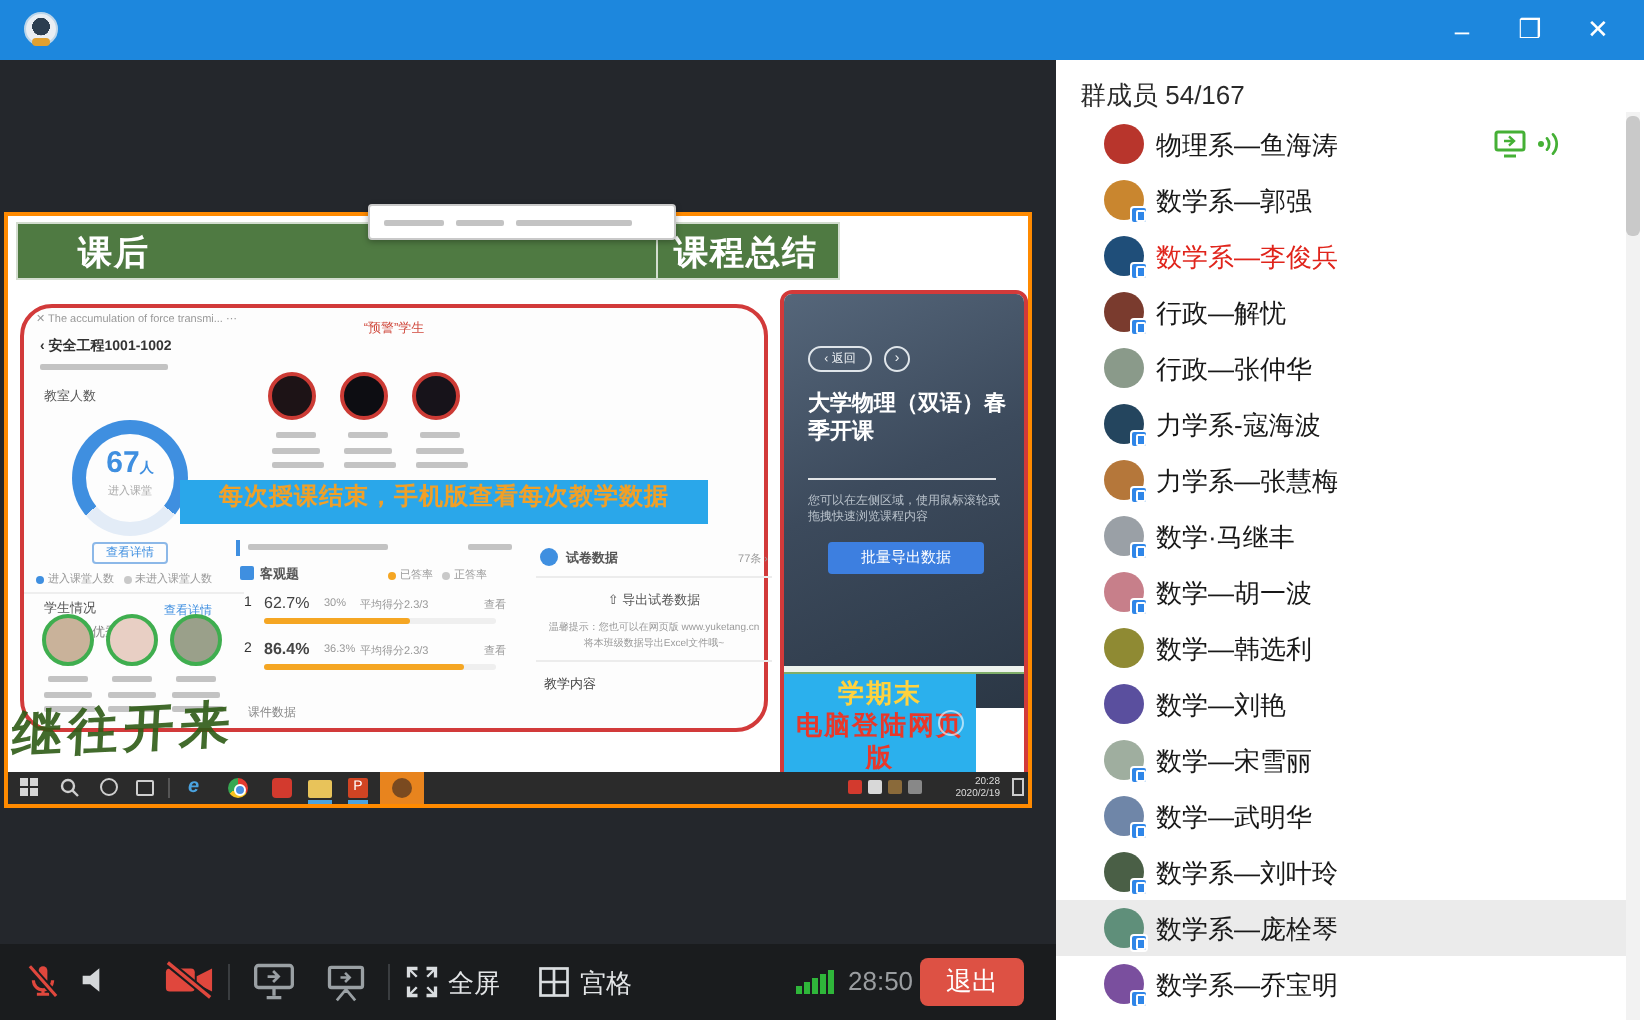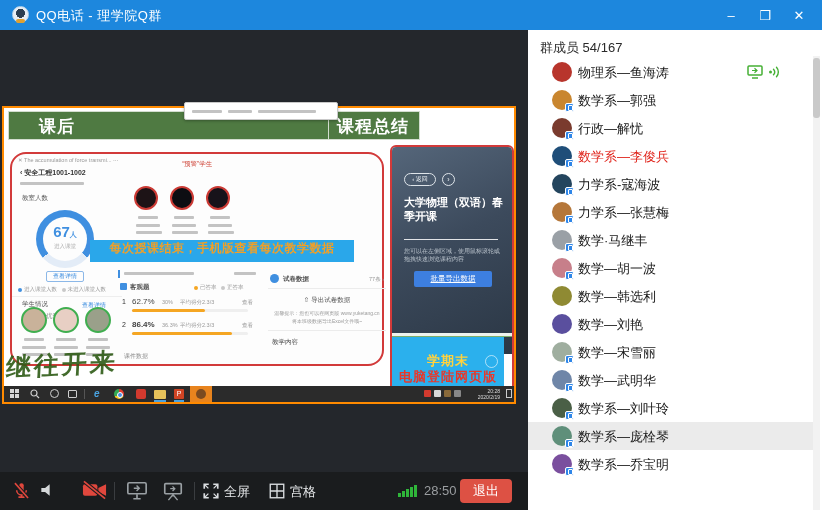--- a/index.html
+++ b/index.html
@@ -75,22 +75,22 @@
   .box2{left:386px;top:37px;width:124px;height:247px;border:2px solid #d23a3a;border-radius:6px;overflow:hidden;background:#fff;}
   .photo{left:0;top:0;width:120px;height:207px;background:linear-gradient(155deg,#55667a 0%,#3c4a5c 45%,#2b3745 100%);}
   .pill{left:12px;top:26px;width:32px;height:13px;border:1px solid #dfe5ea;border-radius:7px;color:#eef2f5;
     font-size:6px;display:flex;align-items:center;justify-content:center;}
   .circ{left:50px;top:26px;width:13px;height:13px;border:1px solid #dfe5ea;border-radius:50%;color:#eef2f5;
     font-size:7px;display:flex;align-items:center;justify-content:center;}
   .ctitle{left:12px;top:48px;width:102px;font-size:11px;font-weight:bold;color:#fff;line-height:14px;}
   .whr{left:12px;top:92px;width:94px;height:1px;background:rgba(255,255,255,.85);}
   .hint{left:12px;top:100px;width:100px;font-size:6px;color:#b9c2cb;line-height:8px;}
   .bluebtn{left:22px;top:124px;width:78px;height:16px;background:#3d7fe0;border-radius:2px;color:#fff;
-    font-size:7.5px;display:flex;align-items:center;justify-content:center;cursor:pointer;text-decoration:underline;}
-  .banner2{left:0px;top:190px;width:112px;height:53px;background:#2bb0ed;text-align:center;padding-top:16px;}
+    font-size:7.5px;display:flex;align-items:center;justify-content:center;cursor:pointer;}
+  .banner2{left:0px;top:190px;width:96px;height:53px;background:#2bb0ed;text-align:center;padding-top:2px;}
   .b2l{font-size:13px;font-weight:bold;line-height:16px;letter-spacing:1px;}
   .b2l.y{color:#ffd23e;} .b2l.r{color:#e8382a;}
   .b2circ{position:absolute;right:6px;top:18px;width:13px;height:13px;border-radius:50%;border:1px solid rgba(255,255,255,.6);}
   
   .callig{left:2px;top:240px;font-family:"DejaVu Serif","Liberation Serif",serif;font-size:25px;font-weight:bold;
     color:#2e5b16;transform:rotate(-3deg) skewX(-6deg);letter-spacing:3px;opacity:.9;white-space:nowrap;}
   
   .wtaskbar{left:0px;top:278px;width:510px;height:16px;background:#2b2b2b;}
   .tk{position:absolute;top:3px;}
   .winlogo{width:10px;height:10px;display:grid;grid-template-columns:4px 4px;grid-template-rows:4px 4px;gap:1px;}
@@ -101,21 +101,20 @@
   .tclock{position:absolute;right:14px;top:2px;text-align:right;font-size:5px;line-height:6px;color:#ddd;}
   .sliver{position:absolute;right:2px;top:3px;width:6px;height:9px;border:1px solid #ccc;}
 </style>
 </head>
 <body>
 
 <div class="app">
 
   <div class="abs titlebar">
     <div class="abs qqicon"></div>
-    <div class="abs wtitle">QQ电话 - 理学院Q群</div>
     <div class="abs wctrls">
       <div class="wbtn">–</div>
       <div class="wbtn">❒</div>
       <div class="wbtn">✕</div>
     </div>
   </div>
 
   <div class="abs stage"></div>
 
   <div class="abs share">
@@ -303,31 +302,36 @@
       </span>
     </div>
         <div class="mrow">
       <span class="avatar" style="background: rgb(201, 134, 47);">
             <span class="badge" style="display: block;"></span>
           </span>
       <span class="mname">数学系—郭强</span>
 
     </div>
         <div class="mrow">
+      <span class="avatar" style="background: rgb(31, 78, 121);">
+            <span class="badge" style="display: block;"></span>
+          </span>
+      <span class="mname red">数学系—李俊兵</span>
+
+    </div>
+        <div class="mrow">
       <span class="avatar" style="background: rgb(122, 59, 46);">
             <span class="badge" style="display: block;"></span>
           </span>
       <span class="mname">行政—解忧</span>
 
     </div>
         <div class="mrow">
-      <span class="avatar" style="background: rgb(31, 78, 121);">
-            <span class="badge" style="display: block;"></span>
-          </span>
-      <span class="mname red">数学系—李俊兵</span>
+      <span class="avatar" style="background: rgb(138, 154, 138);"></span>
+      <span class="mname">行政—张仲华</span>
 
     </div>
         <div class="mrow">
       <span class="avatar" style="background: rgb(36, 69, 94);">
             <span class="badge" style="display: block;"></span>
           </span>
       <span class="mname">力学系-寇海波</span>
 
     </div>
         <div class="mrow">

